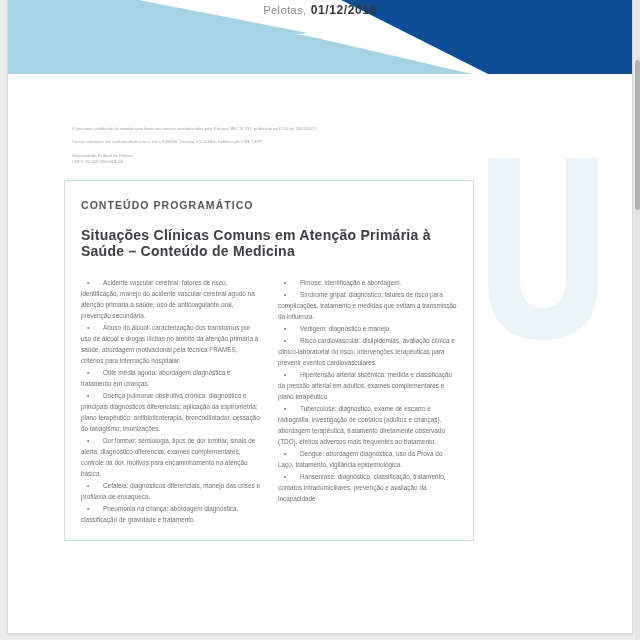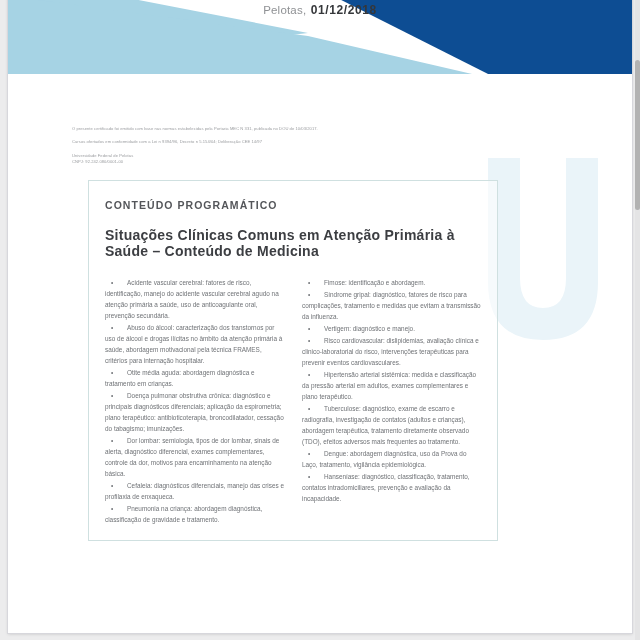--- a/index.html
+++ b/index.html
@@ -90,21 +90,20 @@
   .content-box {
     position: absolute;
     left: 56px;
     top: 272px;
     width: 410px;
     min-height: 240px;
     border: 1px solid #cfe0e0;
     background: rgba(255,255,255,0.55);
     padding: 18px 16px 14px 16px;
     z-index: 6;
-    margin-left: 24px;
   }
 
   .cb-title {
     font-size: 10.5px;
     font-weight: bold;
     color: #54565a;
     letter-spacing: 1.05px;
     margin-bottom: 16px;
   }
 

